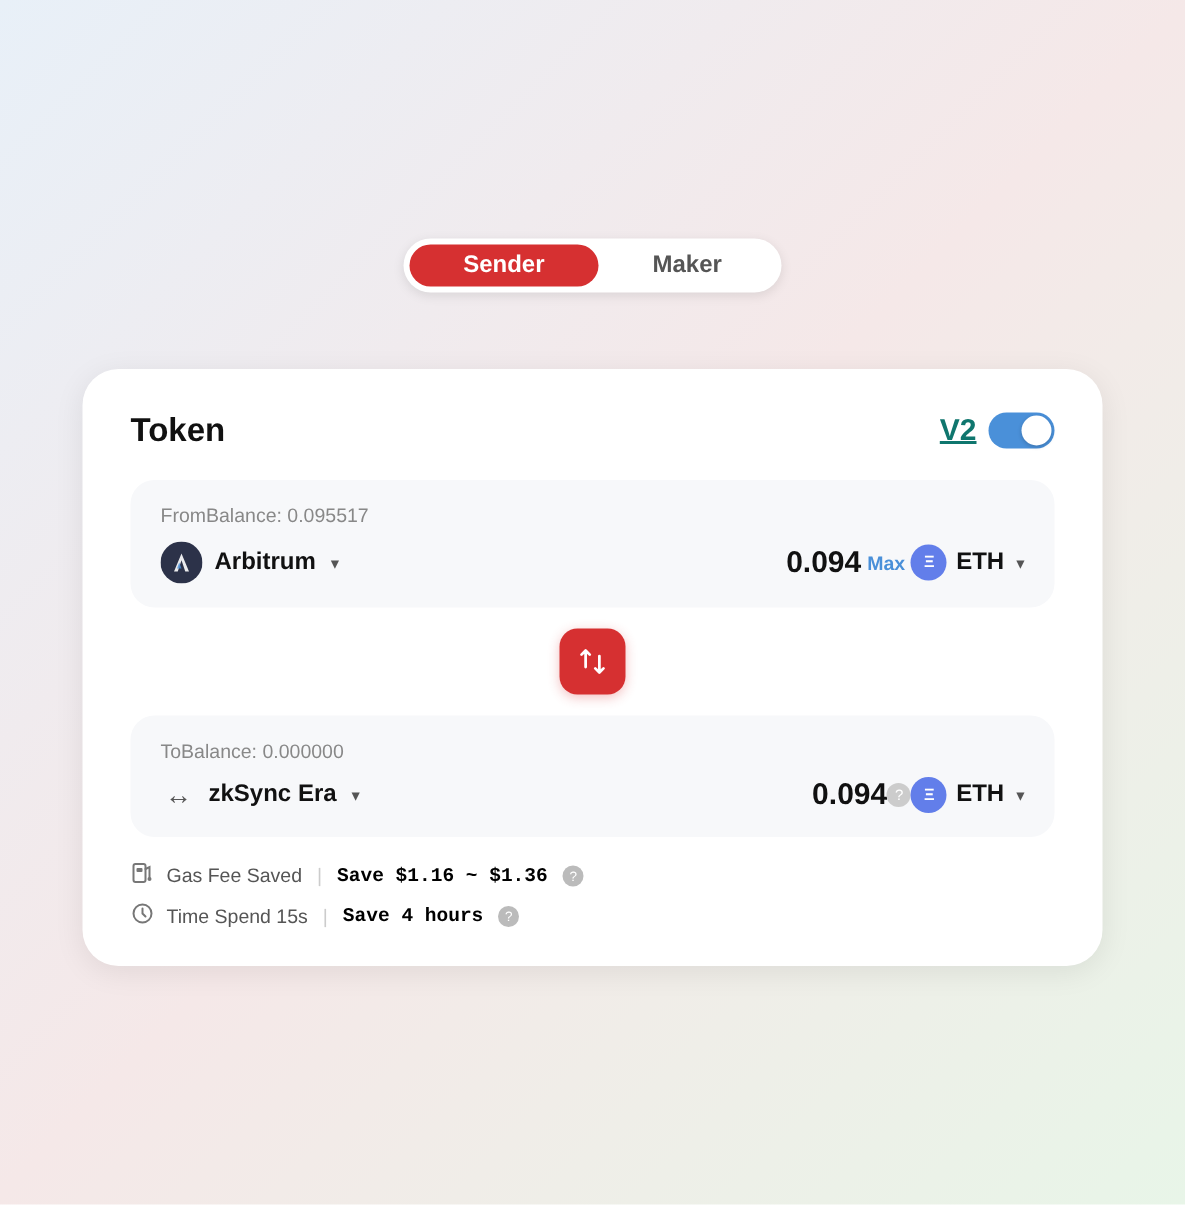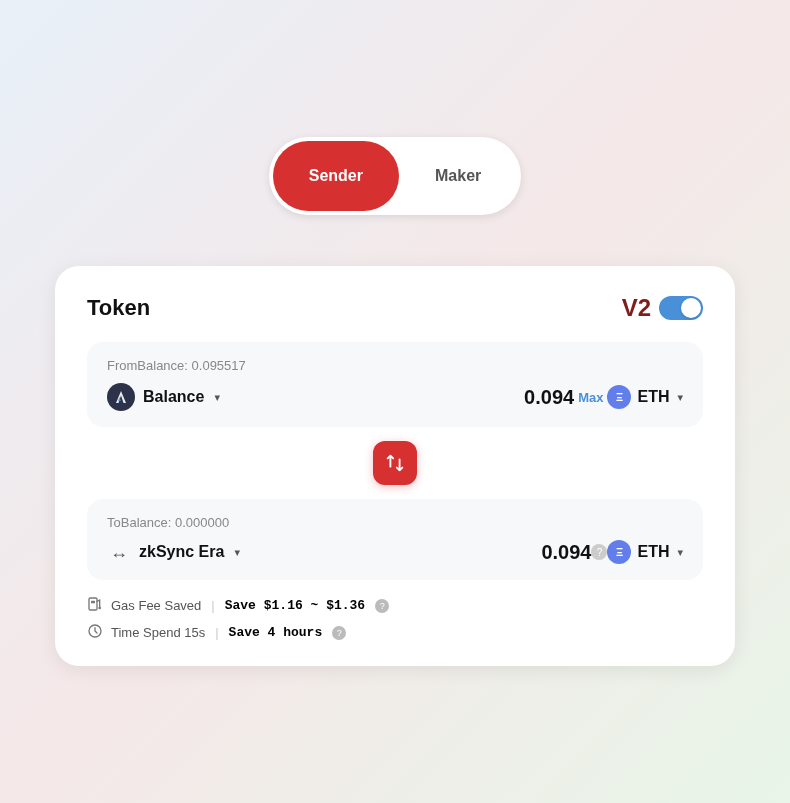--- a/index.html
+++ b/index.html
@@ -26,21 +26,21 @@
     .tab-switcher {
       display: flex;
       background: white;
       border-radius: 50px;
       padding: 4px;
       box-shadow: 0 2px 8px rgba(0,0,0,0.1);
       gap: 0;
     }
 
     .tab-btn {
-      padding: 26px 36px;
+      padding: 5px 36px;
       border: none;
       border-radius: 50px;
       font-size: 16px;
       font-weight: 600;
       cursor: pointer;
       transition: all 0.2s;
     }
 
     .tab-btn.active {
       background: #d63031;
@@ -75,23 +75,24 @@
       color: #111;
     }
 
     .v2-badge-container {
       display: flex;
       align-items: center;
       gap: 8px;
     }
 
     .v2-label {
-      font-size: 24px;
+      font-size: 20px;
       font-weight: 700;
-      color: #7f1d1d;
+      color: #0f766e;
+      text-decoration: underline;
     }
 
     
     .toggle {
       width: 44px;
       height: 24px;
       background: #4a90d9;
       border-radius: 12px;
       position: relative;
       cursor: pointer;
@@ -354,21 +355,21 @@
         </span>
       </div>
       <div class="section-row-bottom">
         <div class="chain-selector">
 
           <svg class="arbitrum-svg" viewBox="0 0 28 28" xmlns="http://www.w3.org/2000/svg">
             <circle cx="14" cy="14" r="14" fill="#2c3249"></circle>
             <path d="M9 20L14 8L19 20H16.5L14 12.5L11.5 20H9Z" fill="white" opacity="0.9"></path>
             <path d="M11 18L12.5 14L14 18H11Z" fill="#4a90d9" opacity="0.8"></path>
           </svg>
-          <span class="chain-name">Balance</span>
+          <span class="chain-name">Arbitrum</span>
           <span class="chevron-down">▾</span>
         </div>
         <div class="amount-section">
           <span class="amount-value">0.094</span>
           <button class="max-badge">Max</button>
           <div class="token-selector">
             <div class="eth-icon">Ξ</div>
             <span class="token-name">ETH</span>
             <span class="chevron-down">▾</span>
           </div>

